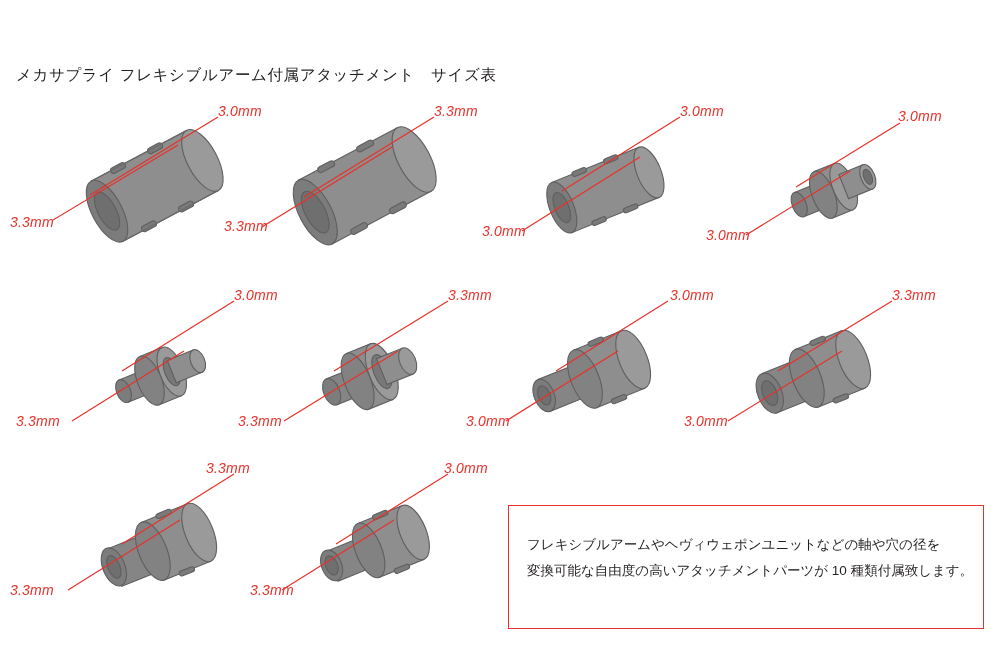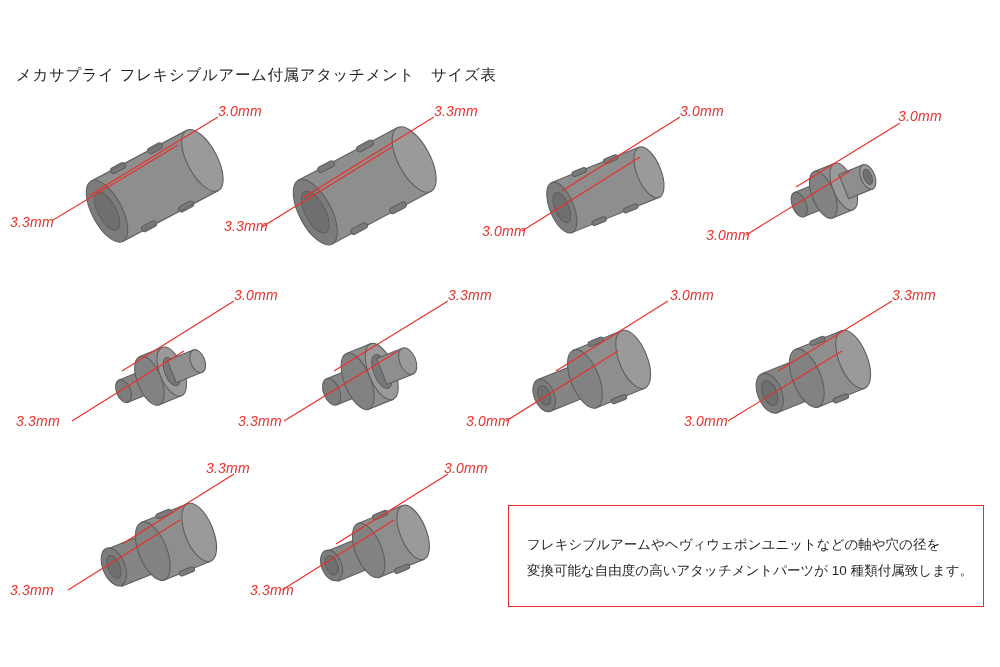--- a/index.html
+++ b/index.html
@@ -51,21 +51,21 @@
     color: #e8312a;
     white-space: nowrap;
     letter-spacing: 0.2px;
   }
   
   #note-box {
     position: absolute;
     left: 508px;
     top: 505px;
     width: 476px;
-    height: 102px;
+    height: 124px;
     border: 1.5px solid #e8312a;
     box-sizing: border-box;
     background: #ffffff;
   }
   #note-box .note-lines {
     position: absolute;
     left: 18px;
     top: 26px;
     right: 14px;
     font-size: 13.5px;

